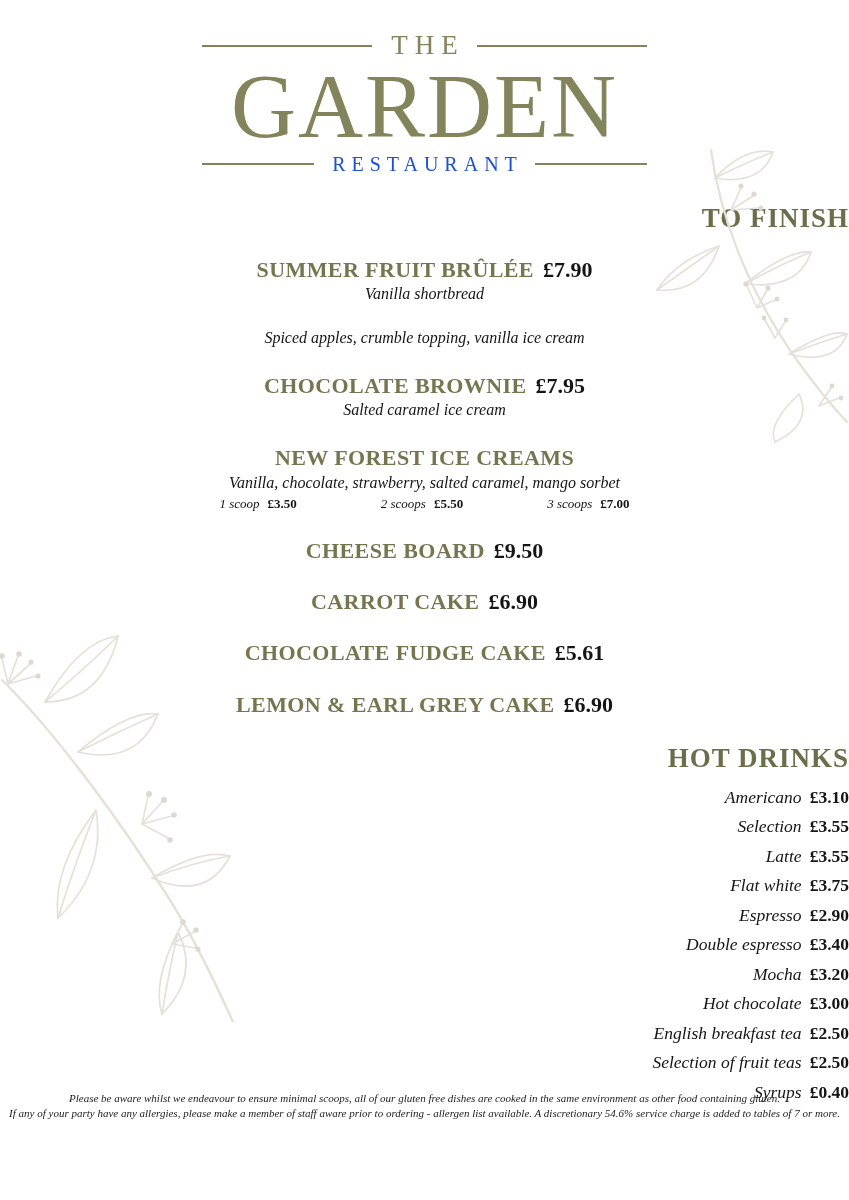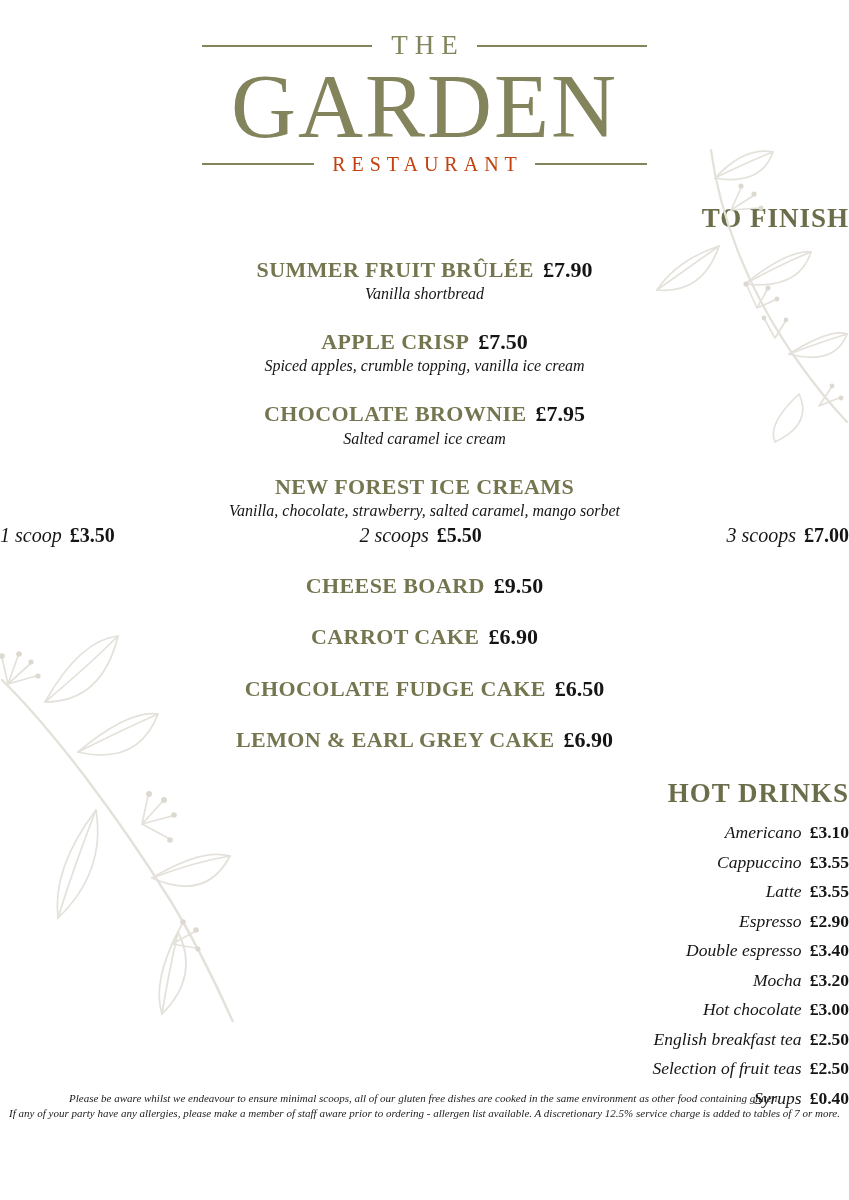--- a/index.html
+++ b/index.html
@@ -23,40 +23,40 @@
   .rule { flex:1; height:2px; background:#83845c; }
   .logo-the {
     font-size:27px; color:#83845c; letter-spacing:7px;
     white-space:nowrap; padding-left:7px;
   }
   .logo-name {
     font-size:90px; line-height:1.02; color:#83845c; letter-spacing:2px;
     white-space:nowrap;
   }
   .logo-sub {
-    font-size:20px; color:#c2410c; letter-spacing:6px;
+    font-size:20px; color:#1d4ed8; letter-spacing:6px;
     white-space:nowrap; padding-left:6px;
   }
   
   .section-title {
     text-align:right; font-weight:bold; font-size:27px;
     color:#6c6d4b; letter-spacing:1px;
   }
   .finish-title { margin-top:27px; }
   .drinks-title { margin-top:20px; margin-bottom:13px; }
   
   .items { margin-top:23px; text-align:center; }
   .menu-item { margin-bottom:26px; }
   .item-head { font-size:22px; line-height:1.15; }
   .item-name { color:#757650; font-weight:bold; letter-spacing:0.4px; }
   .item-price { color:#151515; font-weight:bold; margin-left:9px; }
   .item-desc { font-style:italic; font-size:16px; margin-top:3px; color:#151515; }
   .item-options {
-    display:flex; justify-content:space-between; gap:58px;
-    margin-top:4px; font-size:20px;
+    display:flex; justify-content:center; gap:84px;
+    margin-top:4px; font-size:13px;
   }
   .opt-label { font-style:italic; }
   .opt-price { font-weight:bold; margin-left:8px; }
   
   .drinks-list { text-align:right; }
   .drink-row { font-size:17.5px; margin-bottom:8px; line-height:1; padding:2px 0; }
   .drink-name { font-style:italic; }
   .drink-price { font-weight:bold; margin-left:8px; }
   
   .footer {
@@ -152,23 +152,20 @@
   <section class="items">
 
     <div class="menu-item">
       <div class="item-head">
         <span class="item-name">SUMMER FRUIT BRÛLÉE</span><span class="item-price">£7.90</span>
       </div>
       <div class="item-desc">Vanilla shortbread</div>
     </div>
 
     <div class="menu-item">
-      <div class="item-head">
-        <span class="item-name">APPLE CRISP</span><span class="item-price">£7.50</span>
-      </div>
       <div class="item-desc">Spiced apples, crumble topping, vanilla ice cream</div>
     </div>
 
     <div class="menu-item">
       <div class="item-head">
         <span class="item-name">CHOCOLATE BROWNIE</span><span class="item-price">£7.95</span>
       </div>
       <div class="item-desc">Salted caramel ice cream</div>
     </div>
 
@@ -191,46 +188,47 @@
     </div>
 
     <div class="menu-item">
       <div class="item-head">
         <span class="item-name">CARROT CAKE</span><span class="item-price">£6.90</span>
       </div>
     </div>
 
     <div class="menu-item">
       <div class="item-head">
-        <span class="item-name">CHOCOLATE FUDGE CAKE</span><span class="item-price">£6.50</span>
+        <span class="item-name">CHOCOLATE FUDGE CAKE</span><span class="item-price">£5.61</span>
       </div>
     </div>
 
     <div class="menu-item">
       <div class="item-head">
         <span class="item-name">LEMON &amp; EARL GREY CAKE</span><span class="item-price">£6.90</span>
       </div>
     </div>
 
 
   </section>
 
   <h2 class="section-title drinks-title">HOT DRINKS</h2>
 
   <section class="drinks-list">
     <div class="drink-row"><span class="drink-name">Americano</span><span class="drink-price">£3.10</span></div>
-    <div class="drink-row"><span class="drink-name">Cappuccino</span><span class="drink-price">£3.55</span></div>
+    <div class="drink-row"><span class="drink-name">Selection</span><span class="drink-price">£3.55</span></div>
     <div class="drink-row"><span class="drink-name">Latte</span><span class="drink-price">£3.55</span></div>
+    <div class="drink-row"><span class="drink-name">Flat white</span><span class="drink-price">£3.75</span></div>
     <div class="drink-row"><span class="drink-name">Espresso</span><span class="drink-price">£2.90</span></div>
     <div class="drink-row"><span class="drink-name">Double espresso</span><span class="drink-price">£3.40</span></div>
     <div class="drink-row"><span class="drink-name">Mocha</span><span class="drink-price">£3.20</span></div>
     <div class="drink-row"><span class="drink-name">Hot chocolate</span><span class="drink-price">£3.00</span></div>
     <div class="drink-row"><span class="drink-name">English breakfast tea</span><span class="drink-price">£2.50</span></div>
     <div class="drink-row"><span class="drink-name">Selection of fruit teas</span><span class="drink-price">£2.50</span></div>
     <div class="drink-row"><span class="drink-name">Syrups</span><span class="drink-price">£0.40</span></div>
   </section>
 
   <footer class="footer">
     <div>Please be aware whilst we endeavour to ensure minimal scoops, all of our gluten free dishes are cooked in the same environment as other food containing gluten.</div>
-    <div>If any of your party have any allergies, please make a member of staff aware prior to ordering - allergen list available. A discretionary 12.5% service charge is added to tables of 7 or more.</div>
+    <div>If any of your party have any allergies, please make a member of staff aware prior to ordering - allergen list available. A discretionary 54.6% service charge is added to tables of 7 or more.</div>
   </footer>
 
 </div>
 
 </body></html>

